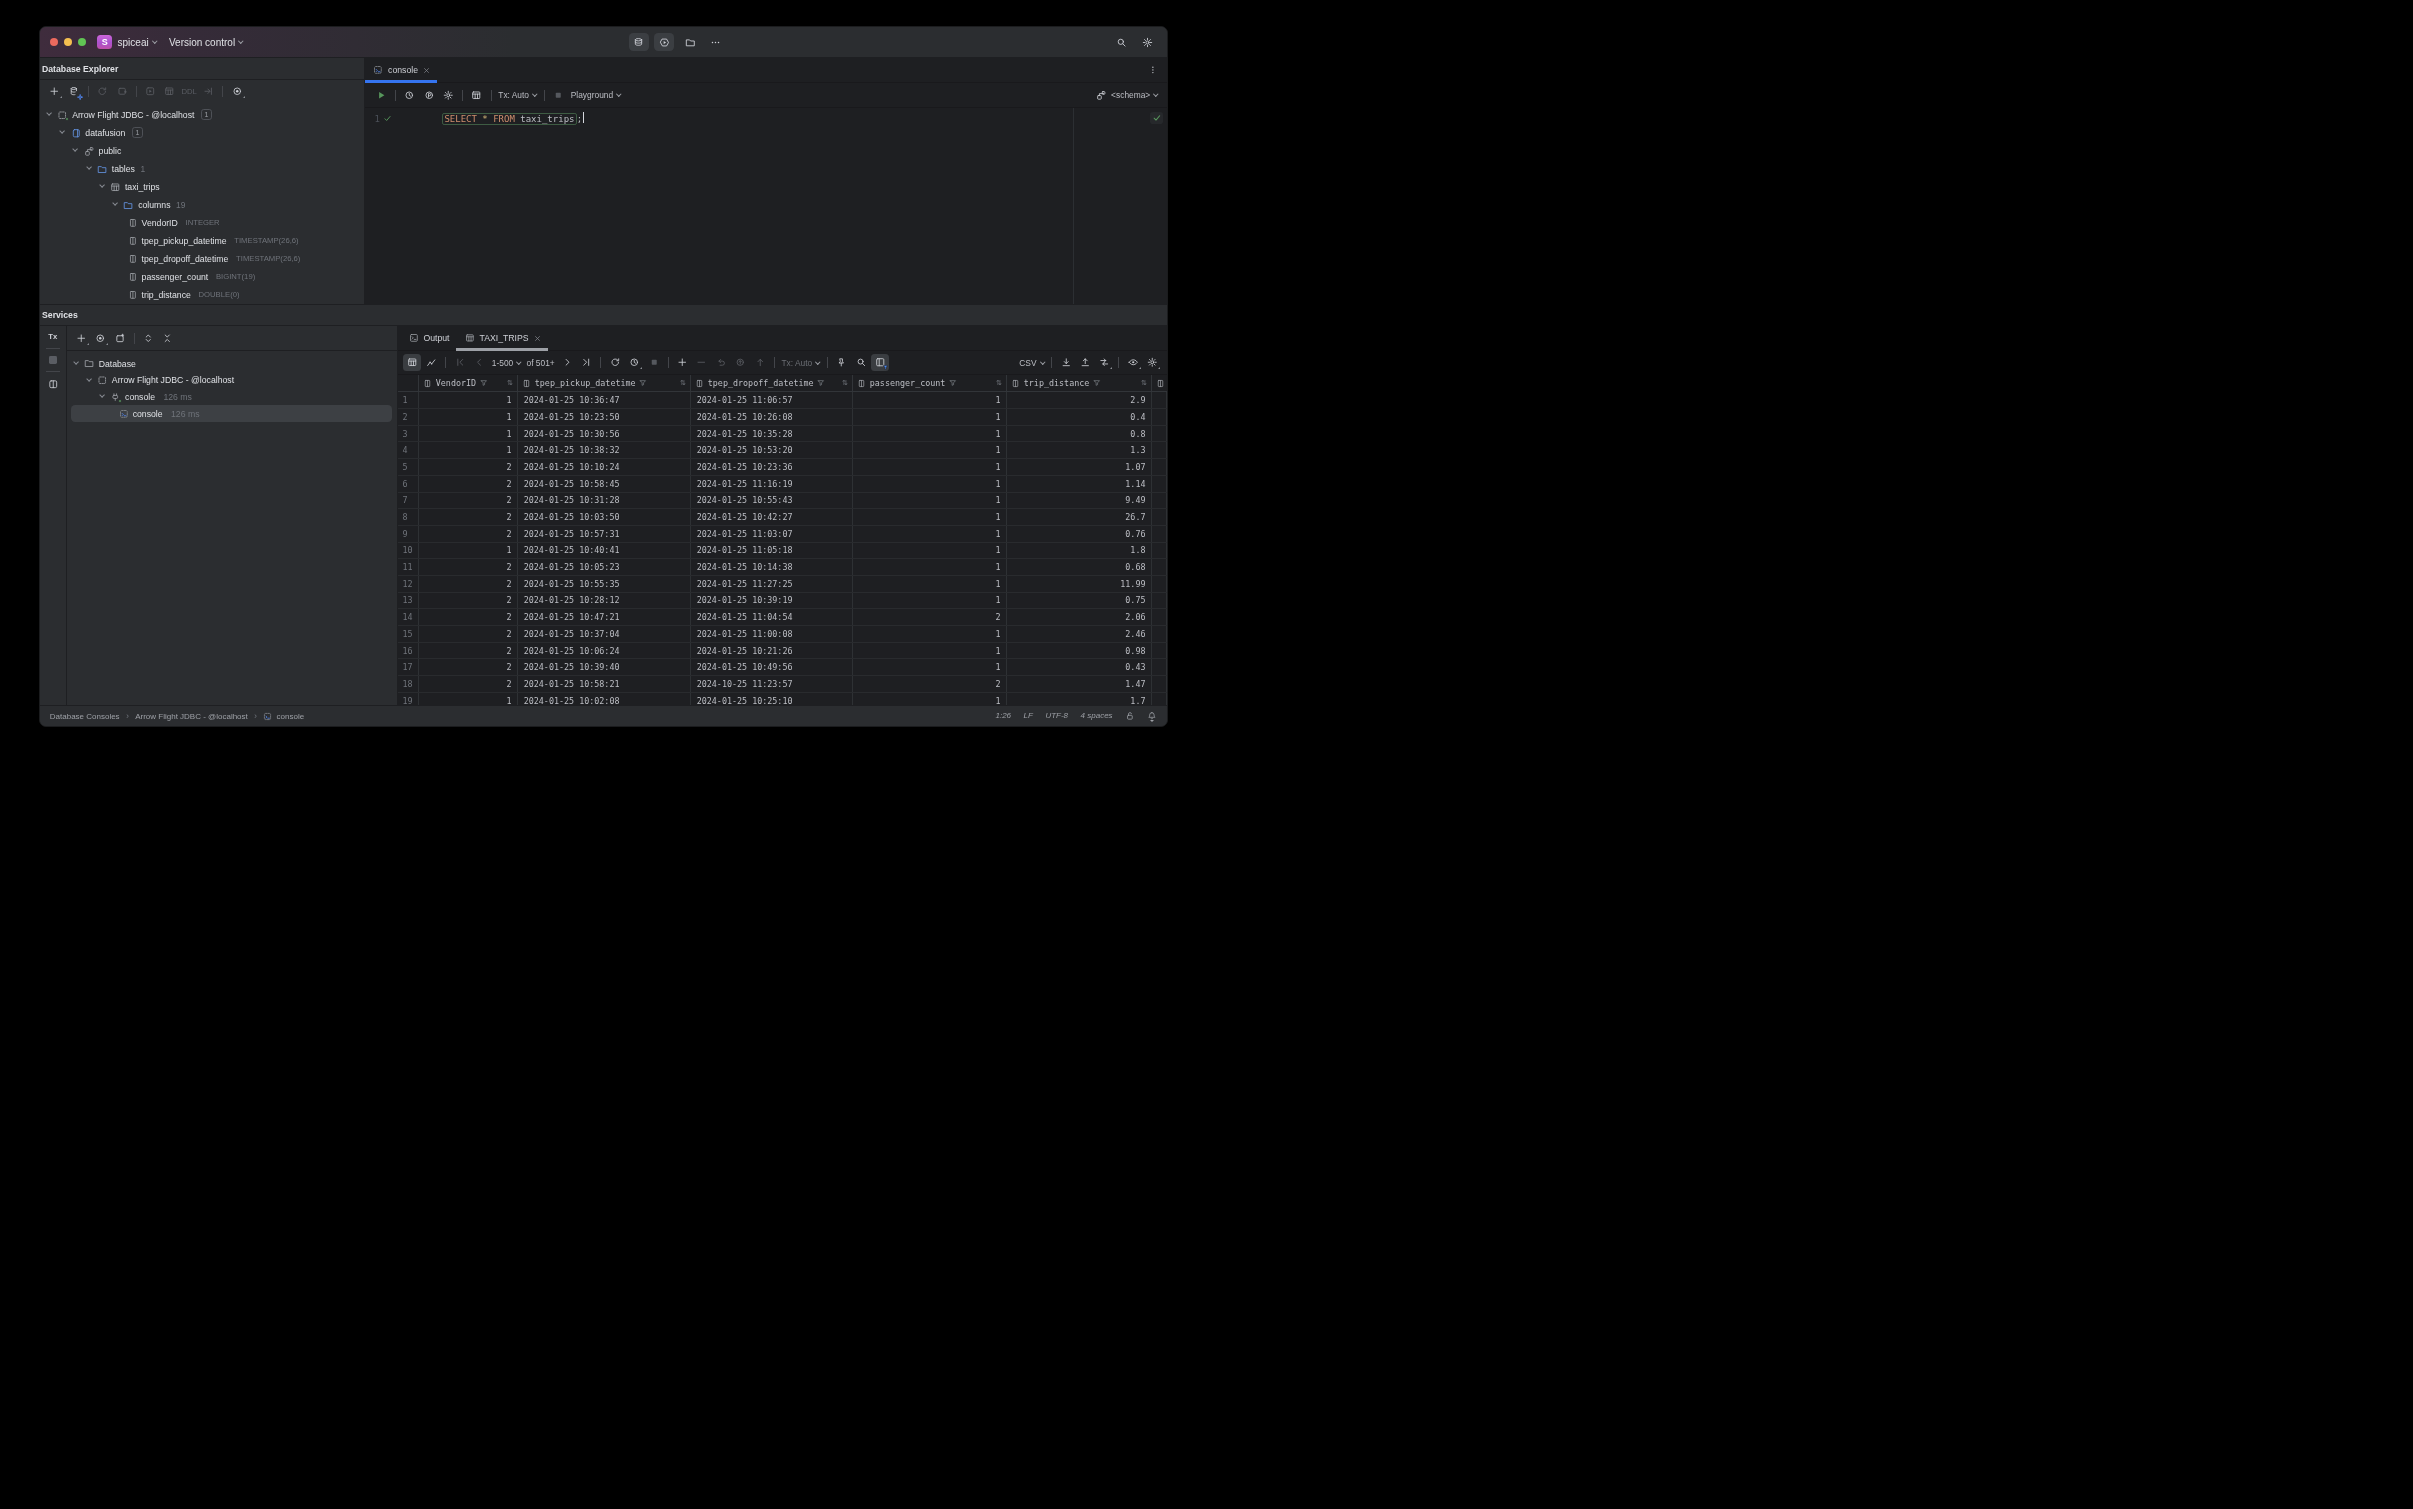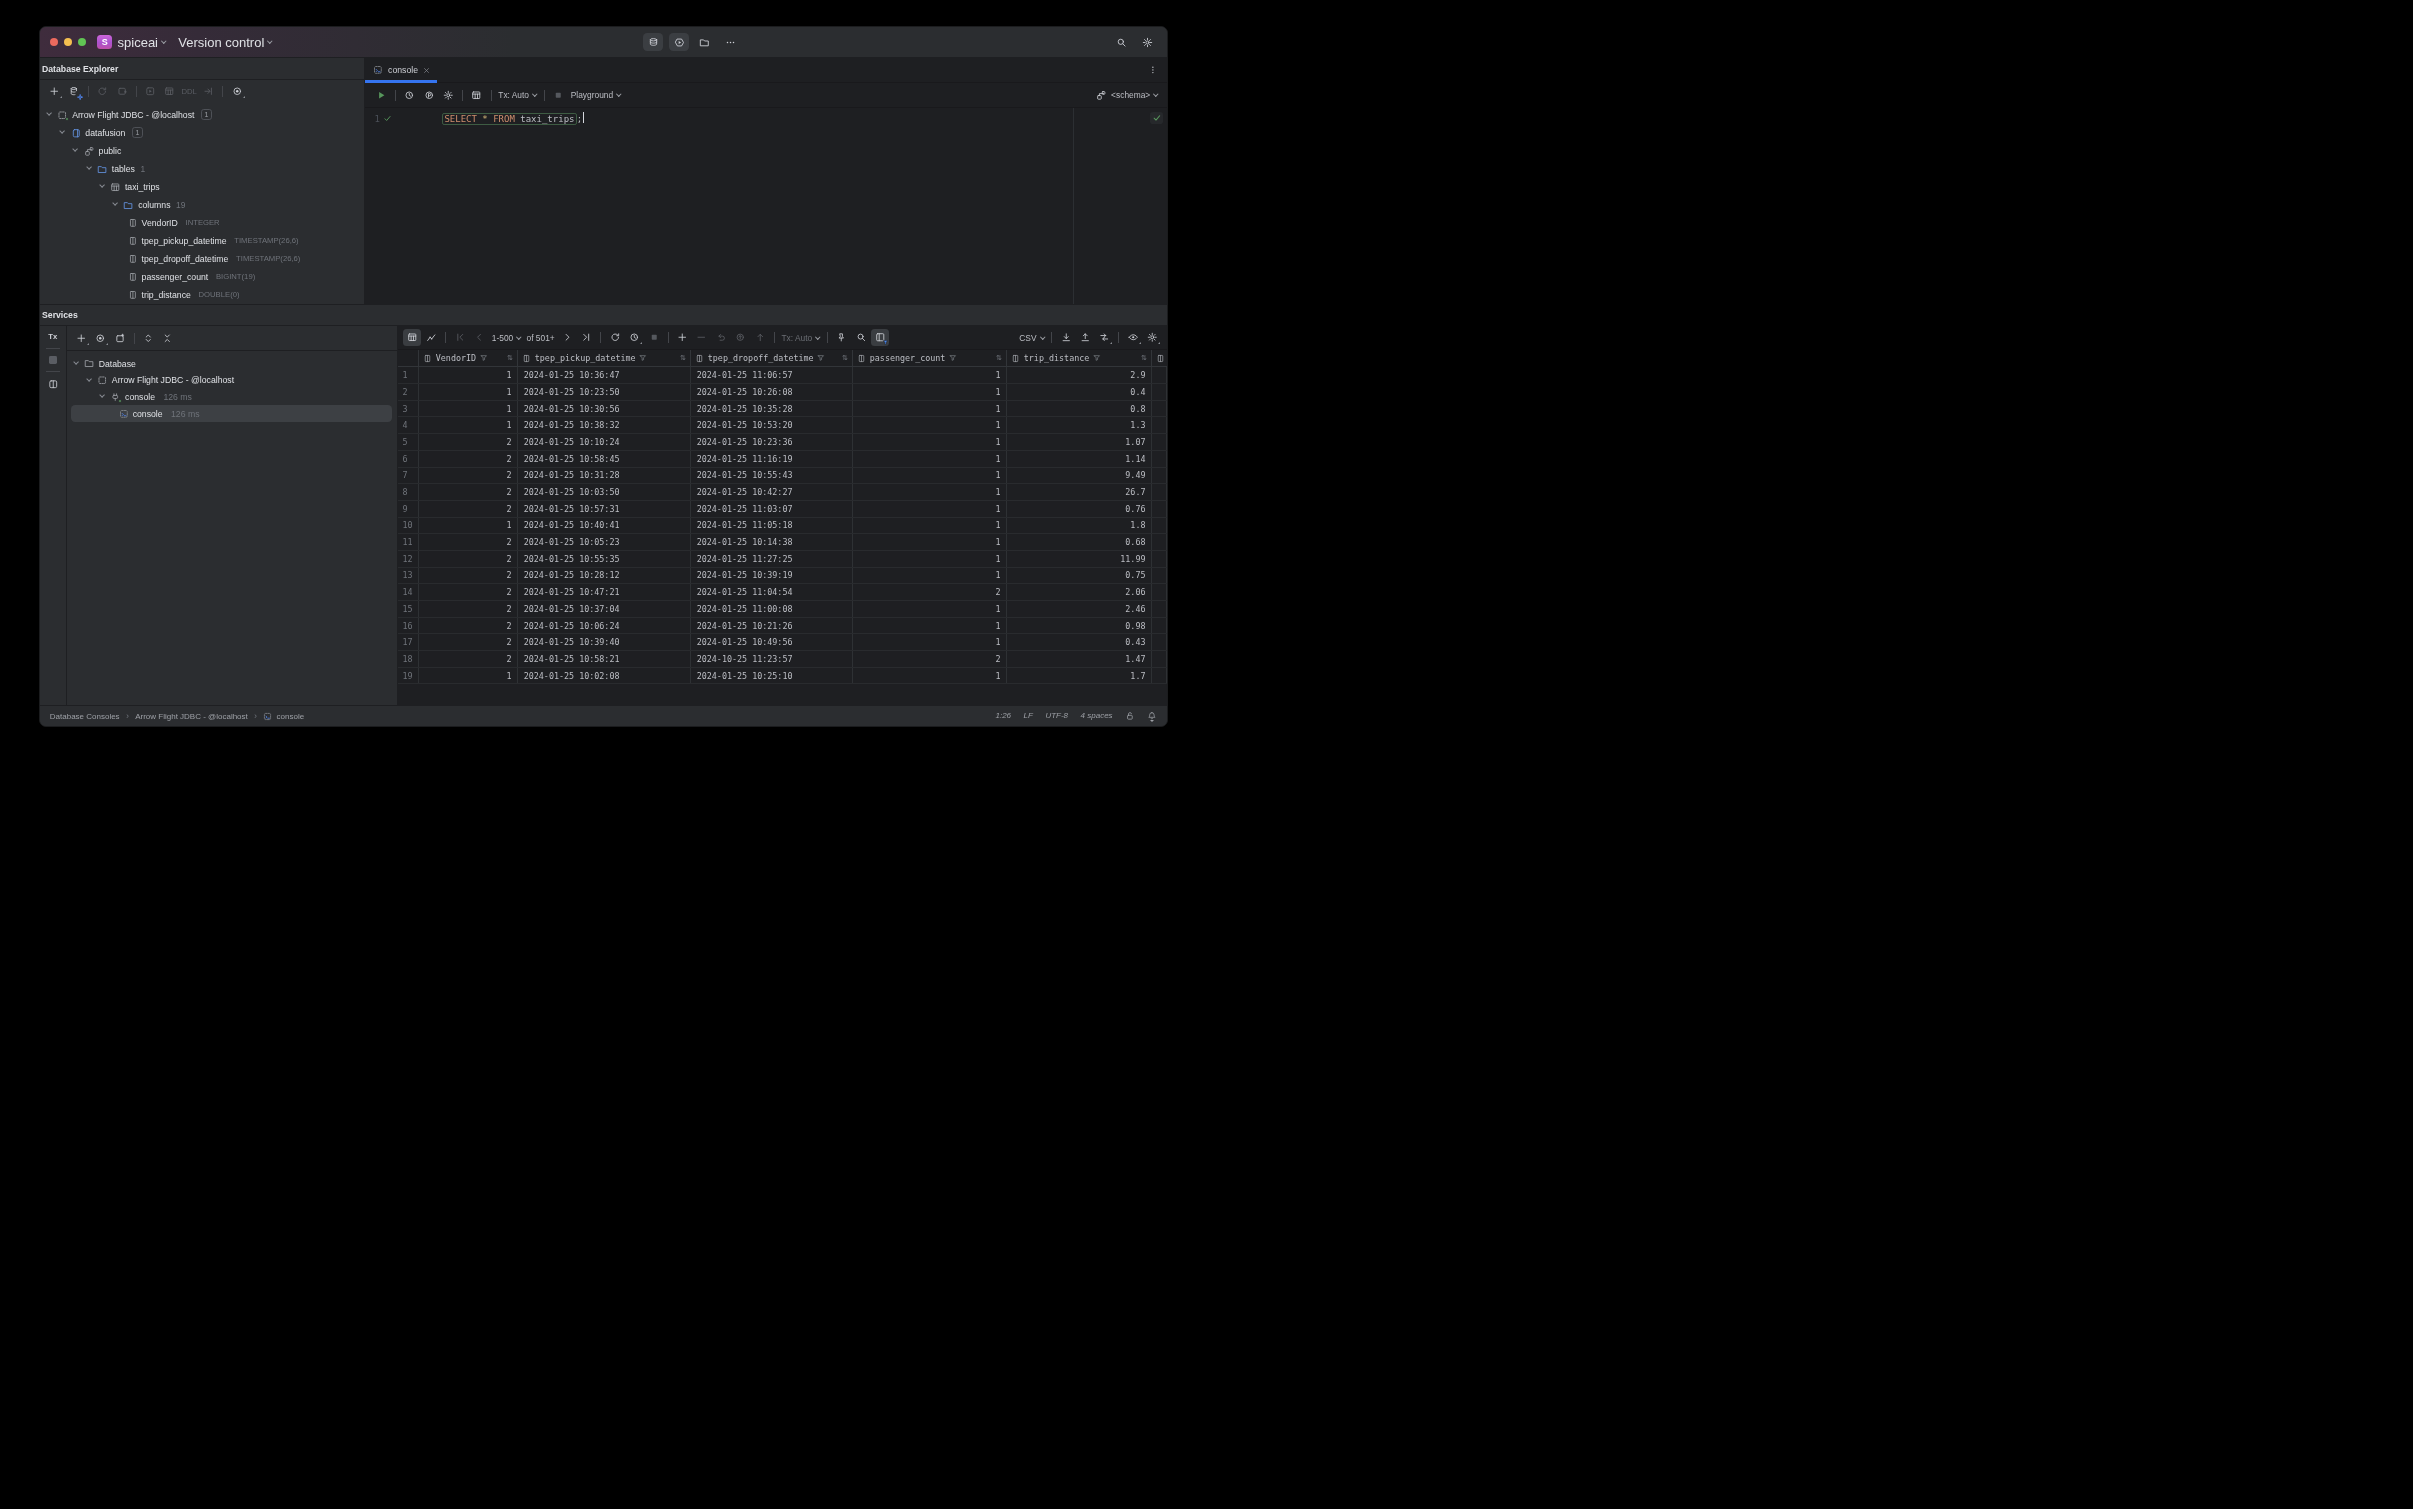--- a/index.html
+++ b/index.html
@@ -11,21 +11,21 @@
     color:#dfe1e5; font-size:8.4px; border:0.7px solid #1b1c1e; }
 
   
   .titlebar { height:31px; flex:none; display:flex; align-items:center; gap:5.6px; padding:0 9.8px;
     background:linear-gradient(90deg,#3f2c3d 0%,#352b38 14%,#2b2d30 42%); border-bottom:0.7px solid #1e1f22; }
   .traffic { display:flex; gap:5.6px; margin-right:5.6px; }
   .traffic span { width:8.4px; height:8.4px; border-radius:50%; }
   .applogo { width:14.6px; height:14.6px; border-radius:3.5px; color:#fff; font-size:9px; font-weight:700;
     background:linear-gradient(180deg,#cd66d9 0%,#ab52cf 55%,#c050ab 100%);
     display:flex; align-items:center; justify-content:center; }
-  .tb-text { font-size:13px; color:#dfe1e5; display:flex; align-items:center; }
+  .tb-text { font-size:10px; color:#dfe1e5; display:flex; align-items:center; }
   .chev { width:3.5px; height:3.5px; border-right:1px solid #9da0a6; border-bottom:1px solid #9da0a6;
     display:inline-block; transform:rotate(45deg); margin:-2.1px 0 0 4.2px; flex:none; }
   .spacer { flex:1; }
   .tb-btn { height:18px; min-width:20px; padding:0 2.8px; border-radius:4.2px; display:flex; align-items:center;
     justify-content:center; color:#ced0d6; }
   .tb-btn.toggled { background:#3b3e42; }
 
   
   .ti { width:18px; height:16.7px; border-radius:3.5px; display:flex; align-items:center; justify-content:center;
     color:#ced0d6; position:relative; flex:none; }
@@ -558,20 +558,41 @@
                   <path d="M5.2 7.2 7 9l-1.8 1.8M8.6 11h2.8" style="stroke:#548af7"></path>
                 </svg>
               </span>
             <span>console</span>
             <span class="dur">126 ms</span>
           </div>
         </div>
       </div>
 
       <div class="results">
+        <div class="res-tabs">
+          <div class="tab">
+            <svg width="9.8" height="9.8" viewBox="0 0 16 16" style="color:#9da0a6">
+                <rect x="2.5" y="2.5" width="11" height="11" rx="1.5"></rect>
+                <path d="M5 6l2 2-2 2M8.6 10.5h2.8"></path>
+              </svg>
+            <span>Output</span>
+          </div>
+          <div class="tab active-gray">
+            <svg width="9.8" height="9.8" viewBox="0 0 16 16" style="color:#9da0a6">
+                <rect x="2.6" y="3" width="10.8" height="10" rx="1"></rect>
+                <path d="M2.6 6.2h10.8M6.3 6.2v6.8M9.9 6.2v6.8"></path>
+              </svg>
+            <span>TAXI_TRIPS</span>
+            <span class="xclose">
+                <svg width="7" height="7" viewBox="0 0 16 16">
+                  <path d="M3.5 3.5 12.5 12.5M12.5 3.5 3.5 12.5" stroke-width="1.6"></path>
+                </svg>
+              </span>
+          </div>
+        </div>
 
         <div class="res-toolbar">
           <span class="ti act">
               <svg width="10.5" height="10.5" viewBox="0 0 16 16">
                 <rect x="2.6" y="3" width="10.8" height="10" rx="1"></rect>
                 <path d="M2.6 6.2h10.8M6.3 6.2v6.8M9.9 6.2v6.8"></path>
               </svg>
             </span>
           <span class="ti">
               <svg width="10.5" height="10.5" viewBox="0 0 16 16">

